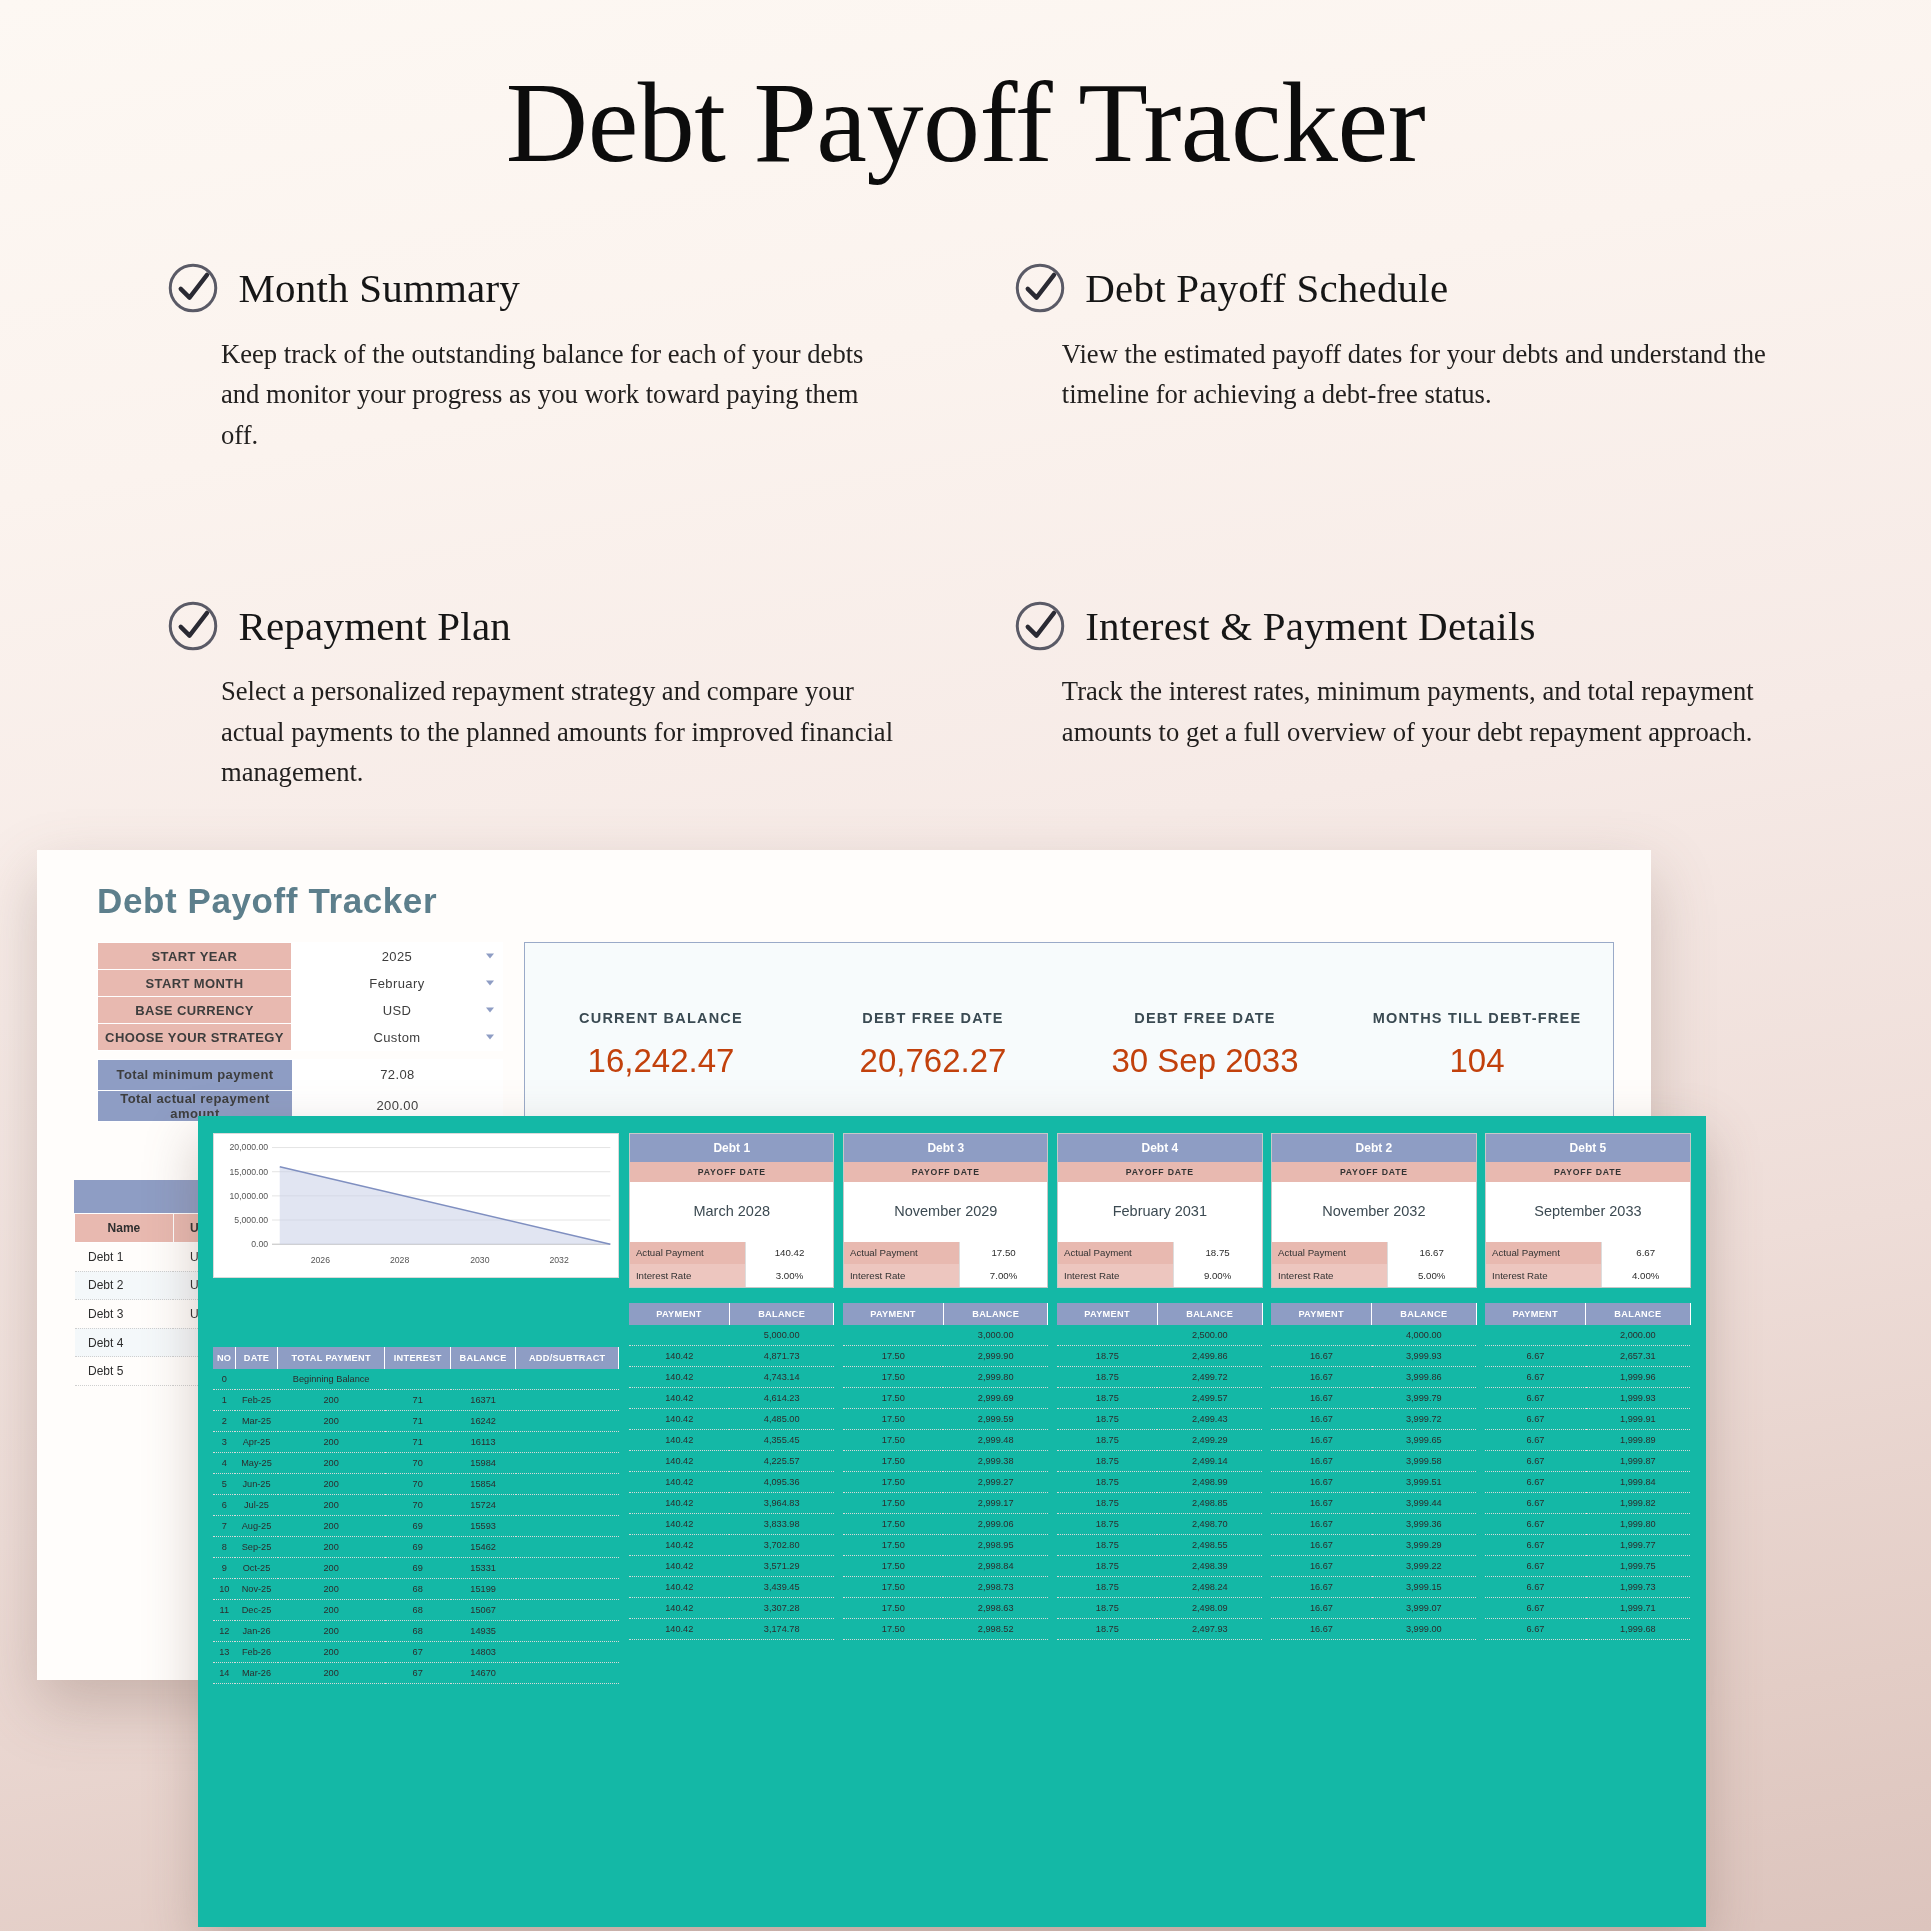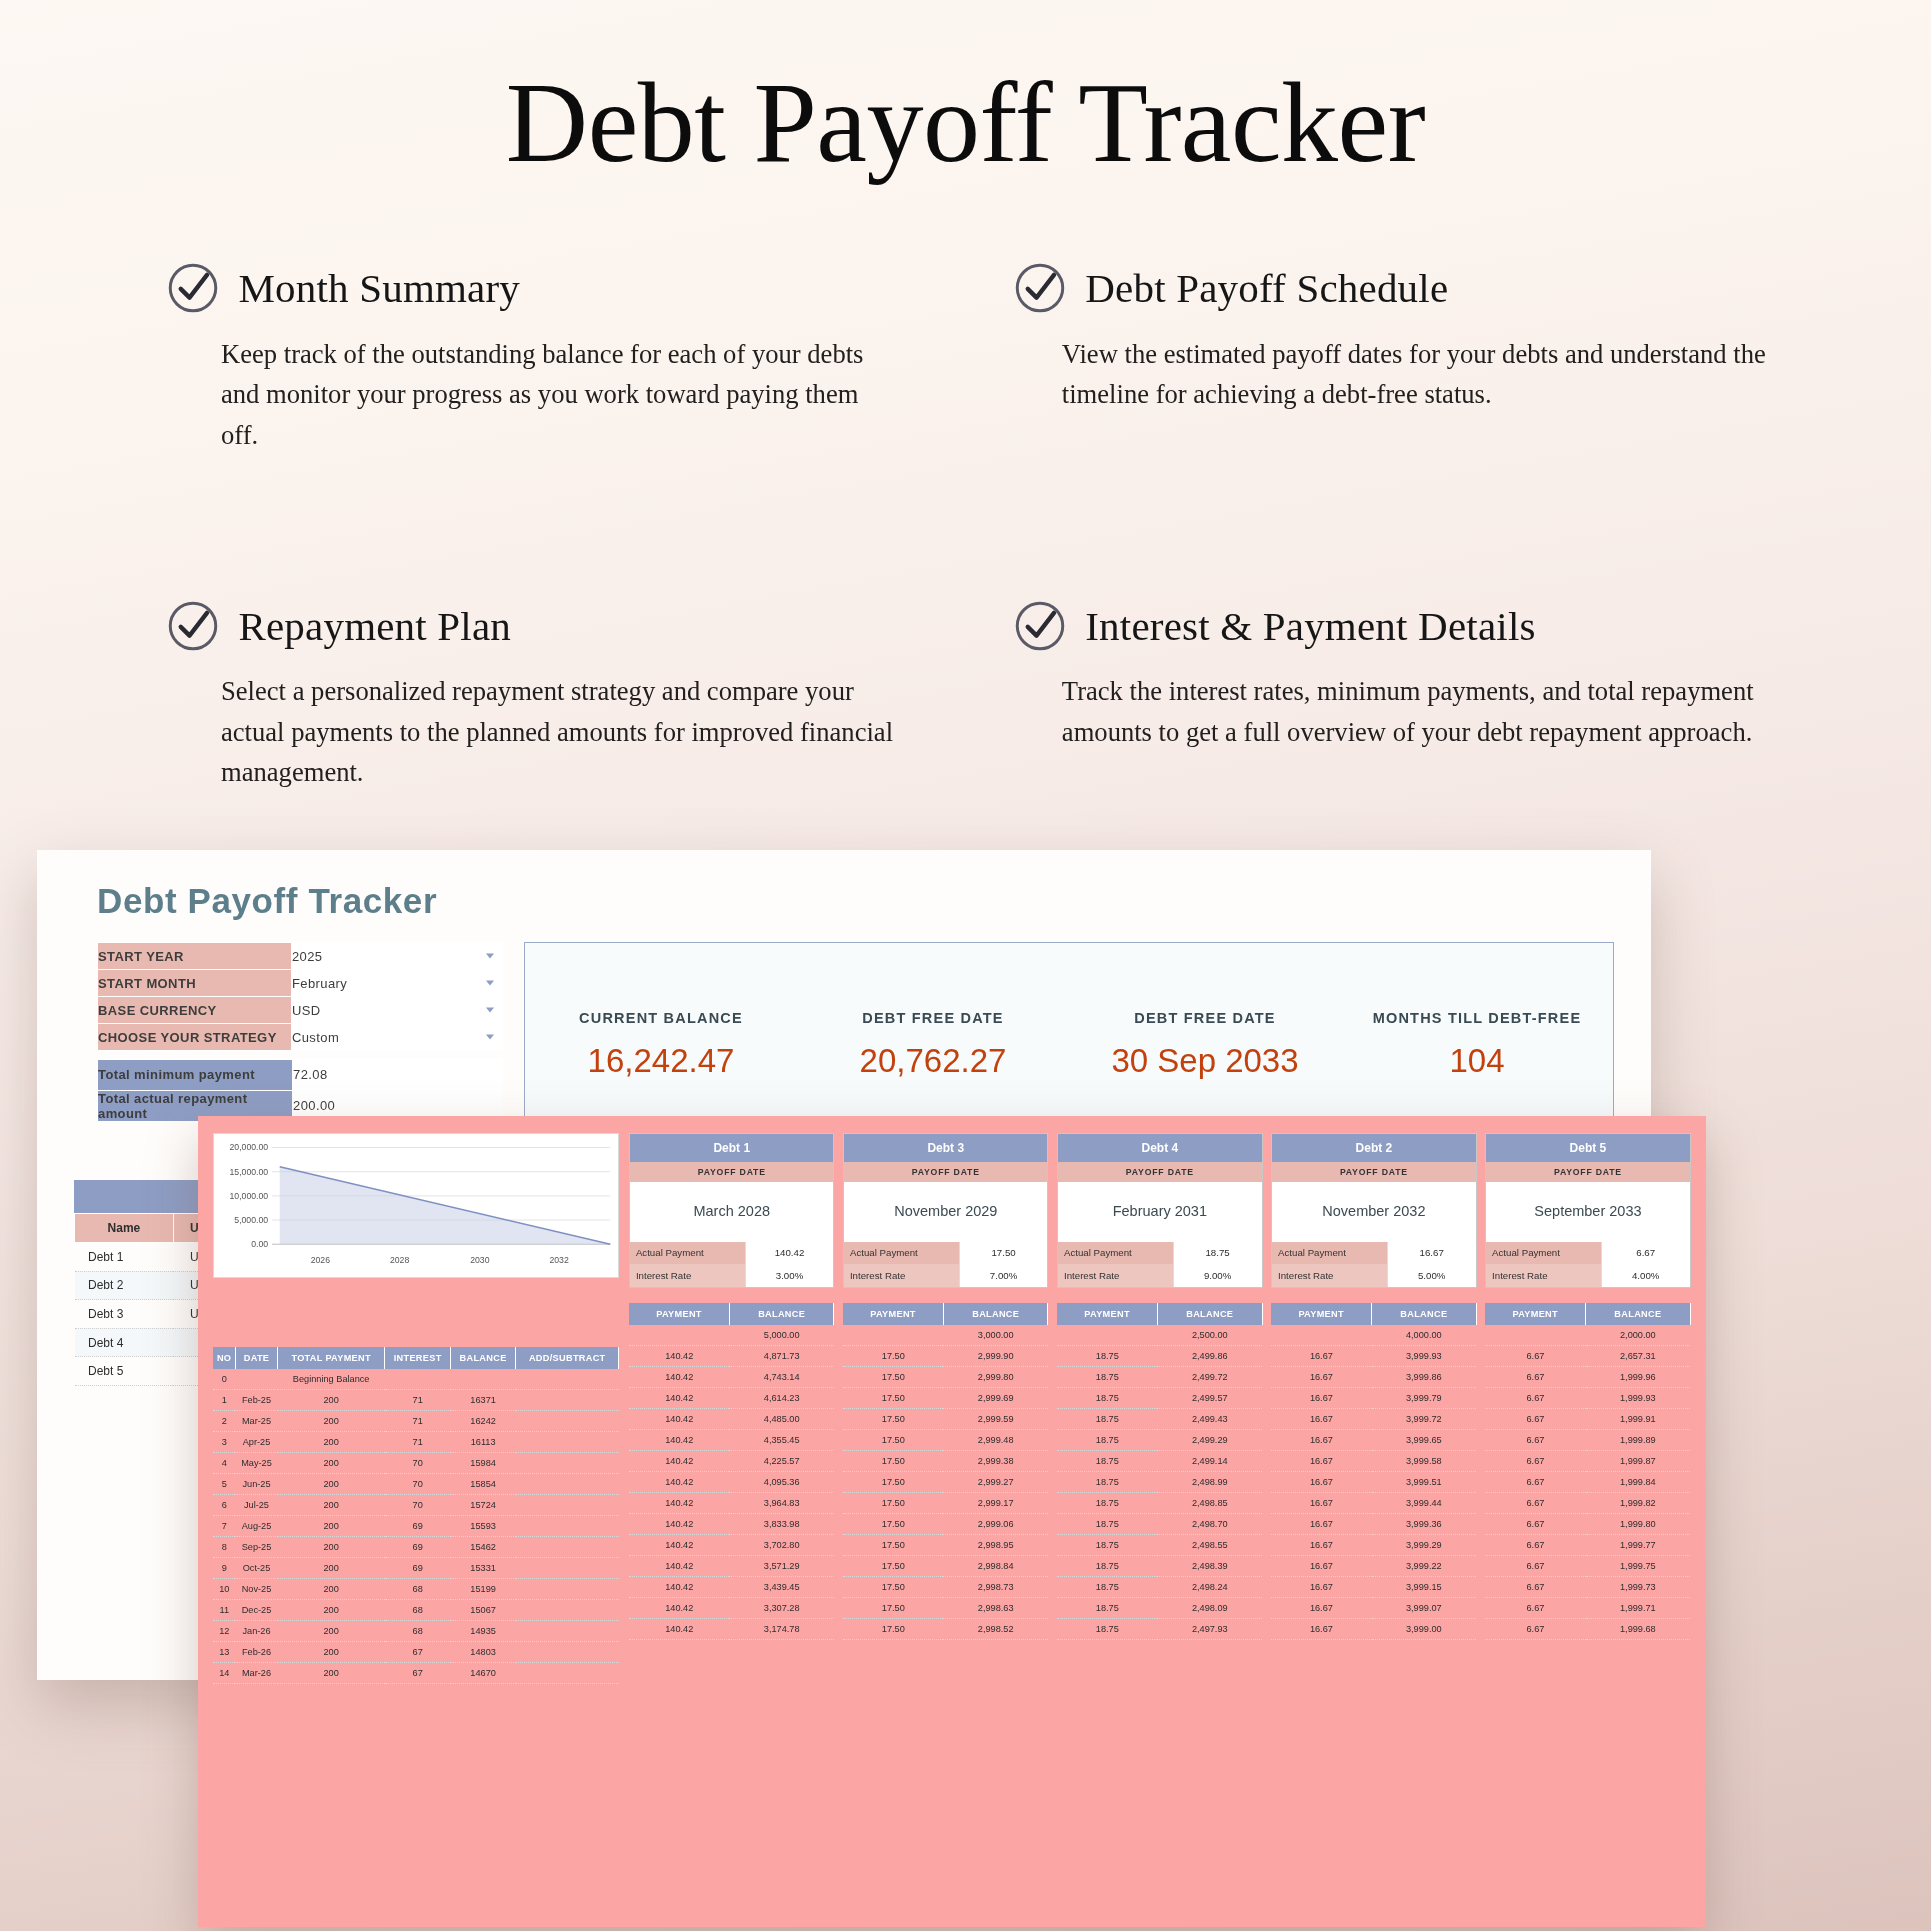--- a/index.html
+++ b/index.html
@@ -67,21 +67,21 @@
     left: 37px; top: 0;
     width: 1614px; height: 830px;
     background: #fffdfb;
     box-shadow: 0 25px 58px rgba(120,92,84,0.30);
     overflow: hidden;
   }
   .sheet-front {
     position: absolute;
     left: 198px; top: 266px;
     width: 1508px; height: 811px;
-    background: #fca5a5;
+    background: #14b8a6;
     box-shadow: 0 21px 50px rgba(120,92,84,0.32);
     overflow: hidden;
   }
 
   
   .bs-title {
     font-family: "Liberation Sans", sans-serif;
     font-size: 35px;
     color: #5d7f8c;
     font-weight: 700;
@@ -89,21 +89,21 @@
     padding: 31px 0 0 60px;
   }
   .bs-top { display: flex; padding: 21px 0 0 60px; gap: 21px; }
 
   .ctrl-table { width: 406px; border-collapse: collapse; }
   .ctrl-table td {
     height: 27px;
     font-family: "Liberation Sans", sans-serif;
     font-size: 13px;
     border: 1px solid #ffffff;
-    text-align: left;
+    text-align: center;
     color: #3d3d3d;
     letter-spacing: 0.4px;
   }
   .ctrl-lbl { background: #e8b9b0; width: 193px; font-weight: 600; color:#2e2e2e; font-size:12px;}
   .ctrl-val { background: #ffffff; width: 210px; position: relative; border:1px solid #c9c9c9; }
   .ctrl-val .caret {
     position: absolute; right: 7.7px; top: 50%; transform: translateY(-50%);
     width: 0; height: 0; border-left: 4.8px solid transparent; border-right: 4.8px solid transparent;
     border-top: 5.8px solid #8e9dc4;
   }

